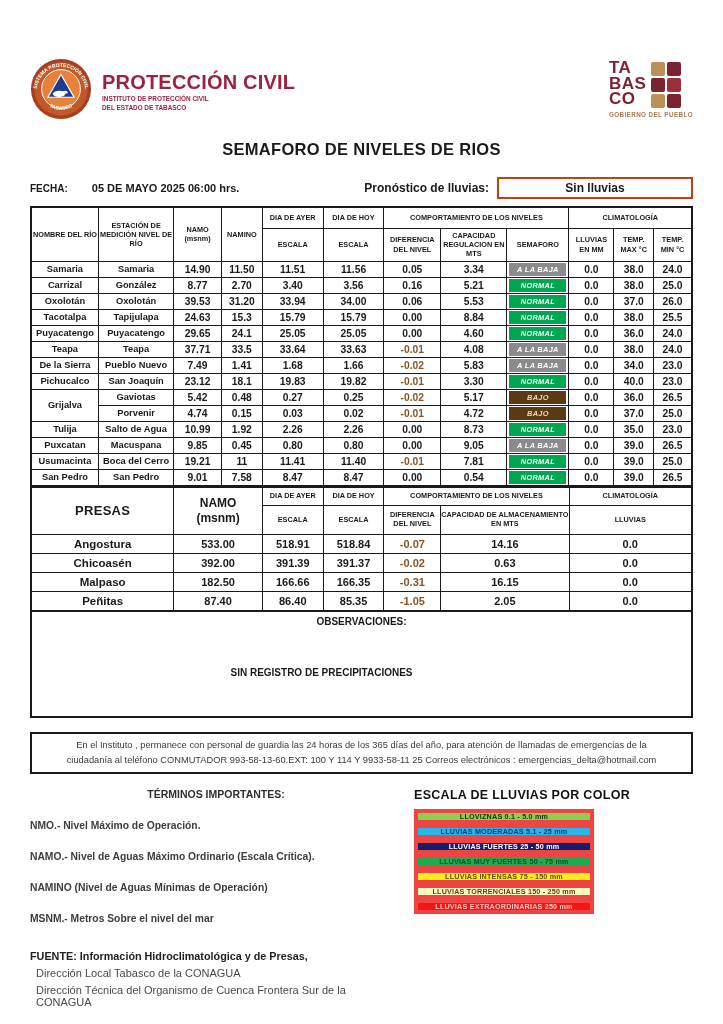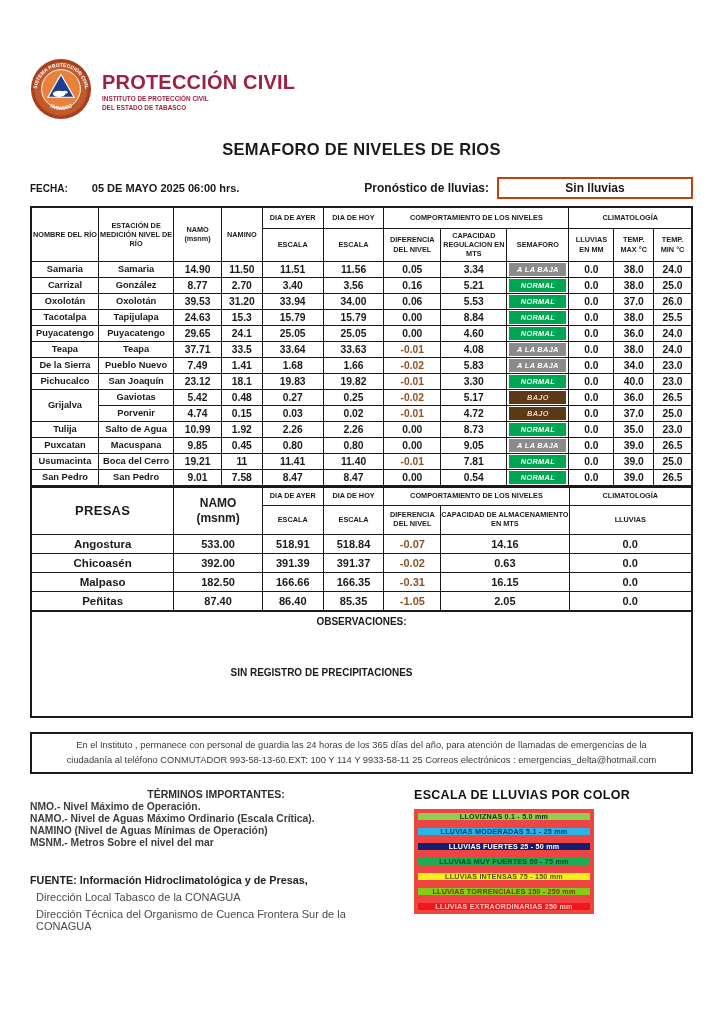--- a/index.html
+++ b/index.html
@@ -56,21 +56,21 @@
   .obs-box { border:2px solid #1a1a1a; border-top:none; width:663px; height:106px; position:relative; }
   .obs-label { text-align:center; font-weight:bold; font-size:10px; padding-top:4px; }
   .obs-text { position:absolute; top:55px; left:0; right:80px; text-align:center; font-weight:bold; font-size:10px; }
   .note-box { border:2px solid #1a1a1a; margin-top:14px; width:663px; height:42px; display:flex; flex-direction:column; justify-content:center; padding:0 10px; }
   .note-box div { font-size:9.3px; color:#3a3a3a; text-align:center; line-height:1.55; }
 
   
   .bottom { display:flex; margin-top:14px; }
   .bot-left { width:372px; }
   .term-title { font-weight:bold; font-size:10.5px; text-align:center; color:#2f2f2f; }
-  .term-item { font-weight:bold; font-size:10.3px; color:#3d3d3d; margin-top:1px; }
+  .term-item { font-weight:bold; font-size:10.3px; color:#3d3d3d; margin-top:20px; }
   .fuente { margin-top:26px; }
   .fuente-l1 { font-weight:bold; font-size:10.8px; color:#222; }
   .fuente-l2 { font-size:11px; color:#4a4a4a; margin-top:5px;margin-left:6px; }
   .bot-right { width:291px; padding-left:12px; }
   .scale-title { font-weight:bold; font-size:12.5px; letter-spacing:.3px; color:#111; margin-bottom:7px; }
   .scale-bar { width:180px; height:15px; border:4px solid #ef4444; margin-bottom:0; display:flex; align-items:center; justify-content:center; font-size:7.2px; font-weight:bold; letter-spacing:.2px; }
 
   .emblem-svg { display:block; }
 </style>
 </head>
@@ -101,20 +101,38 @@
         </svg>
         <div class="logo-left-text">
           <div class="pc-title">PROTECCIÓN CIVIL</div>
           <div class="pc-sub">
             <div>INSTITUTO DE PROTECCIÓN CIVIL</div>
             <div>DEL ESTADO DE TABASCO</div>
           </div>
         </div>
       </div>
 
+      <div class="logo-right">
+        <div class="tab-rows">
+          <div class="tab-word">
+            <div>TA</div>
+            <div>BAS</div>
+            <div>CO</div>
+          </div>
+          <div class="tab-tiles">
+            <div class="tile" style="background:#bb9157"></div>
+            <div class="tile" style="background:#7b2330"></div>
+            <div class="tile" style="background:#7b2330"></div>
+            <div class="tile" style="background:#9c3038"></div>
+            <div class="tile" style="background:#bb9157"></div>
+            <div class="tile" style="background:#7b2330"></div>
+          </div>
+        </div>
+        <div class="tab-tag">GOBIERNO DEL PUEBLO</div>
+      </div>
     </div>
 
     <div class="doc-title">SEMAFORO DE NIVELES DE RIOS</div>
 
     <div class="info-bar">
       <span class="fecha-label">FECHA:</span>
       <span class="fecha-value">05 DE MAYO  2025    06:00 hrs.</span>
       <span class="pron-label">Pronóstico de lluvias:</span>
       <span class="pron-box">Sin lluvias</span>
     </div>
@@ -482,20 +500,20 @@
         </div>
       </div>
       <div class="bot-right">
         <div class="scale-title">ESCALA DE LLUVIAS POR COLOR</div>
         <div id="scale-list">
             <div class="scale-bar" style="background: rgb(143, 206, 78); color: rgb(18, 53, 12);">LLOVIZNAS   0.1 -  5.0 mm</div>
             <div class="scale-bar" style="background: rgb(41, 181, 234); color: rgb(10, 62, 117);">LLUVIAS MODERADAS 5.1 - 25 mm</div>
             <div class="scale-bar" style="background: rgb(19, 31, 107); color: rgb(255, 255, 255);">LLUVIAS FUERTES       25 - 50 mm</div>
             <div class="scale-bar" style="background: rgb(30, 174, 82); color: rgb(12, 79, 39);">LLUVIAS MUY FUERTES   50 -  75 mm</div>
             <div class="scale-bar" style="background: rgb(248, 239, 26); color: rgb(90, 84, 0);">LLUVIAS INTENSAS    75 - 150 mm</div>
-            <div class="scale-bar" style="background: #84cc16; color: rgb(122, 53, 0);">LLUVIAS TORRENCIALES  150 - 250  mm</div>
+            <div class="scale-bar" style="background: #fef9c3; color: rgb(122, 53, 0);">LLUVIAS TORRENCIALES  150 - 250  mm</div>
             <div class="scale-bar" style="background: rgb(244, 22, 22); color: rgb(255, 196, 196);">LLUVIAS EXTRAORDINARIAS 250  mm</div>
           </div>
       </div>
     </div>
 
   </div>
 </div>
 
 </body></html>

